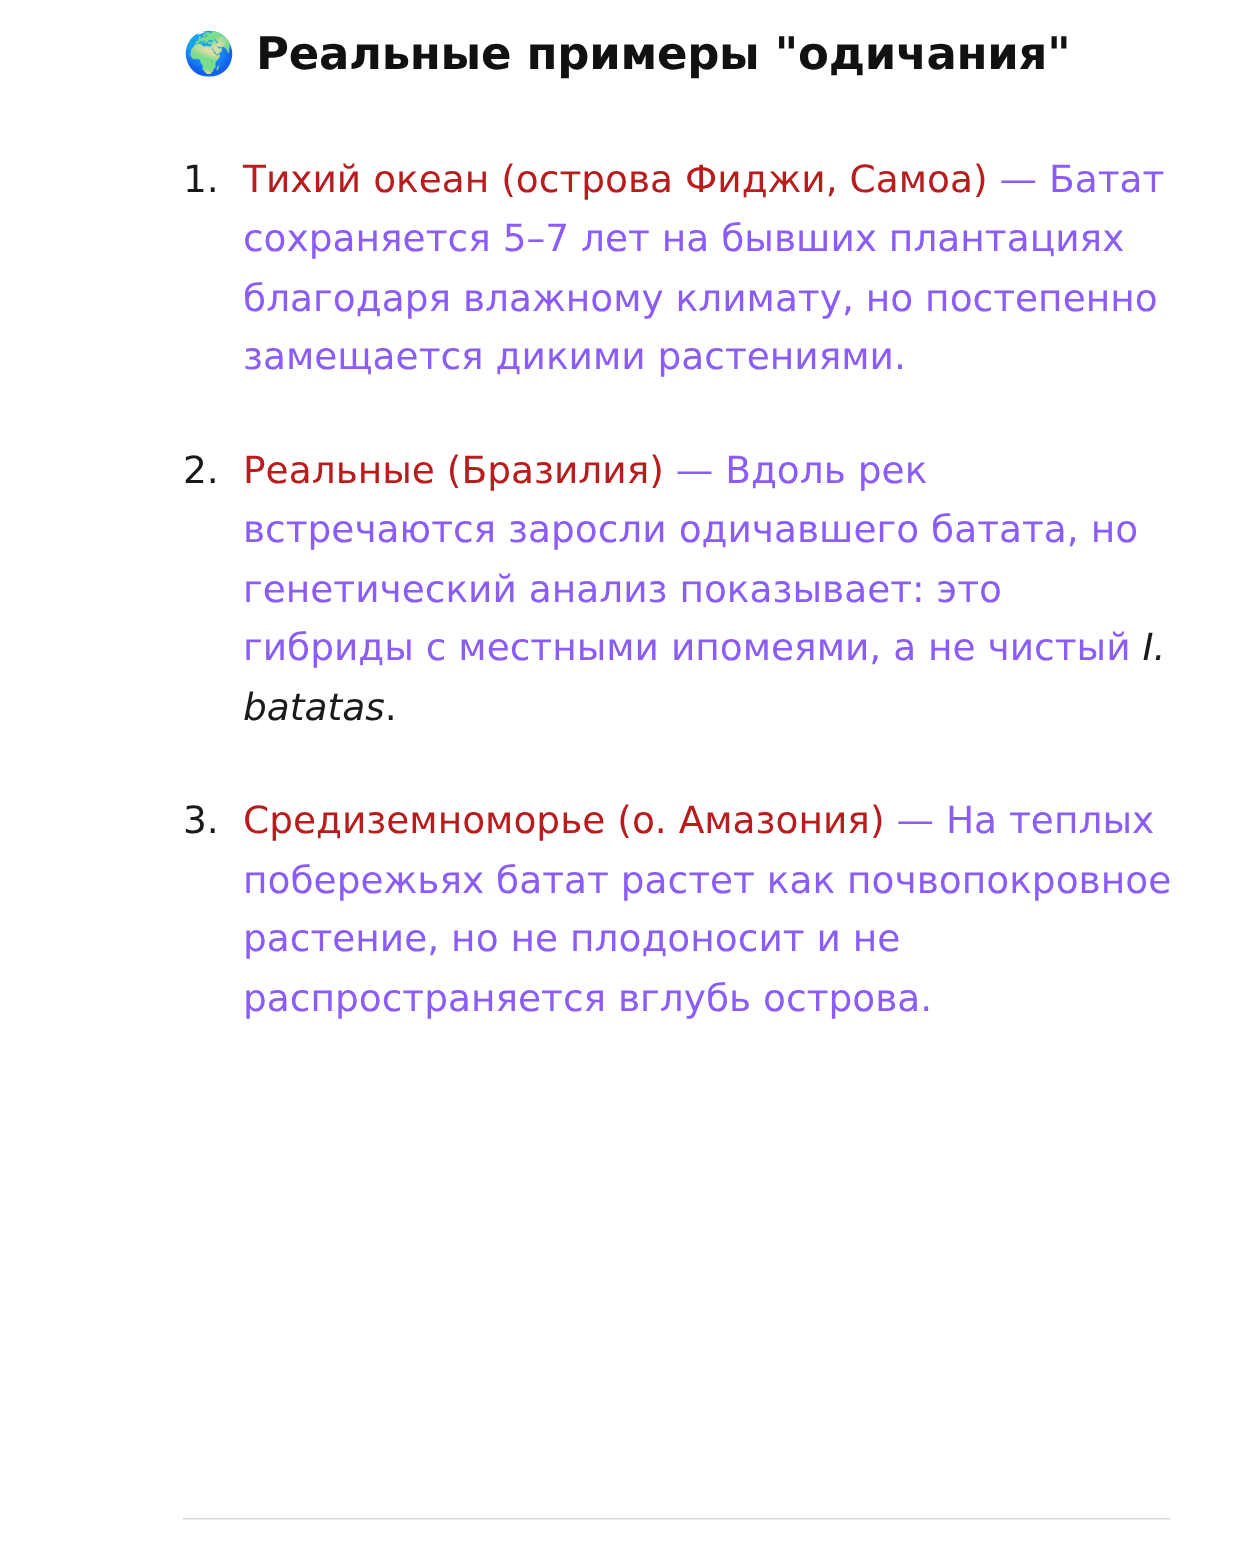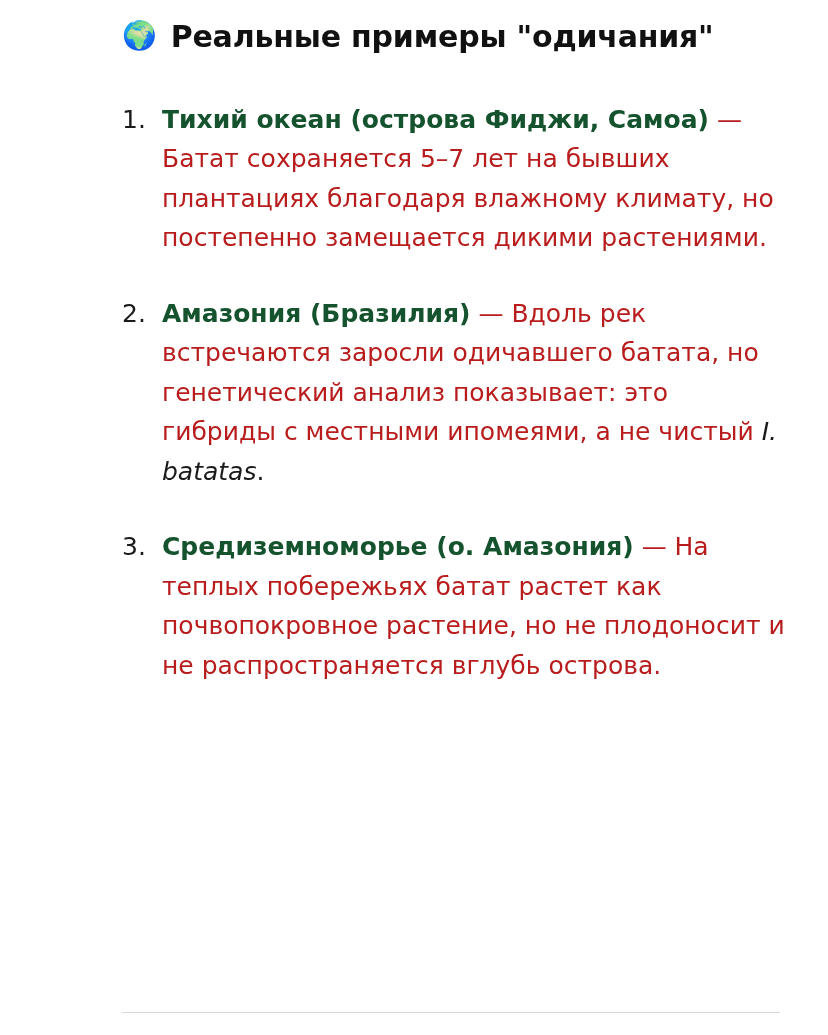--- a/index.html
+++ b/index.html
@@ -54,25 +54,25 @@
   }
   ol.examples > li .marker {
     position: absolute;
     left: 0;
     top: 0;
     font-size: 25px;
     line-height: 1.58;
     color: #1a1a1a;
   }
   .item-title {
-    font-weight: bold;
-    color: #14532d;
+    font-weight: normal;
+    color: #b91c1c;
   }
   .item-body {
-    color: #b91c1c;
+    color: #8b5cf6;
   }
   .bottom-rule {
     position: absolute;
     left: 122px;
     right: 48px;
     bottom: 22px;
     height: 1px;
     background: #d8d8d8;
   }
 </style>
@@ -89,21 +89,21 @@
   <ol class="examples">
 
     <li>
       <span class="marker">1.</span>
       <span class="item-title">Тихий океан (острова Фиджи, Самоа)</span>
       <span class="item-body"> — Батат сохраняется 5–7 лет на бывших плантациях благодаря влажному климату, но постепенно замещается дикими растениями.</span><i></i><span></span>
     </li>
 
     <li>
       <span class="marker">2.</span>
-      <span class="item-title">Амазония (Бразилия)</span>
+      <span class="item-title">Реальные (Бразилия)</span>
       <span class="item-body"> — Вдоль рек встречаются заросли одичавшего батата, но генетический анализ показывает: это гибриды с местными ипомеями, а не чистый </span><i>I. batatas</i><span>.</span>
     </li>
 
     <li>
       <span class="marker">3.</span>
       <span class="item-title">Средиземноморье (о. Амазония)</span>
       <span class="item-body"> — На теплых побережьях батат растет как почвопокровное растение, но не плодоносит и не распространяется вглубь острова.</span><i></i><span></span>
     </li>
 
   </ol>

